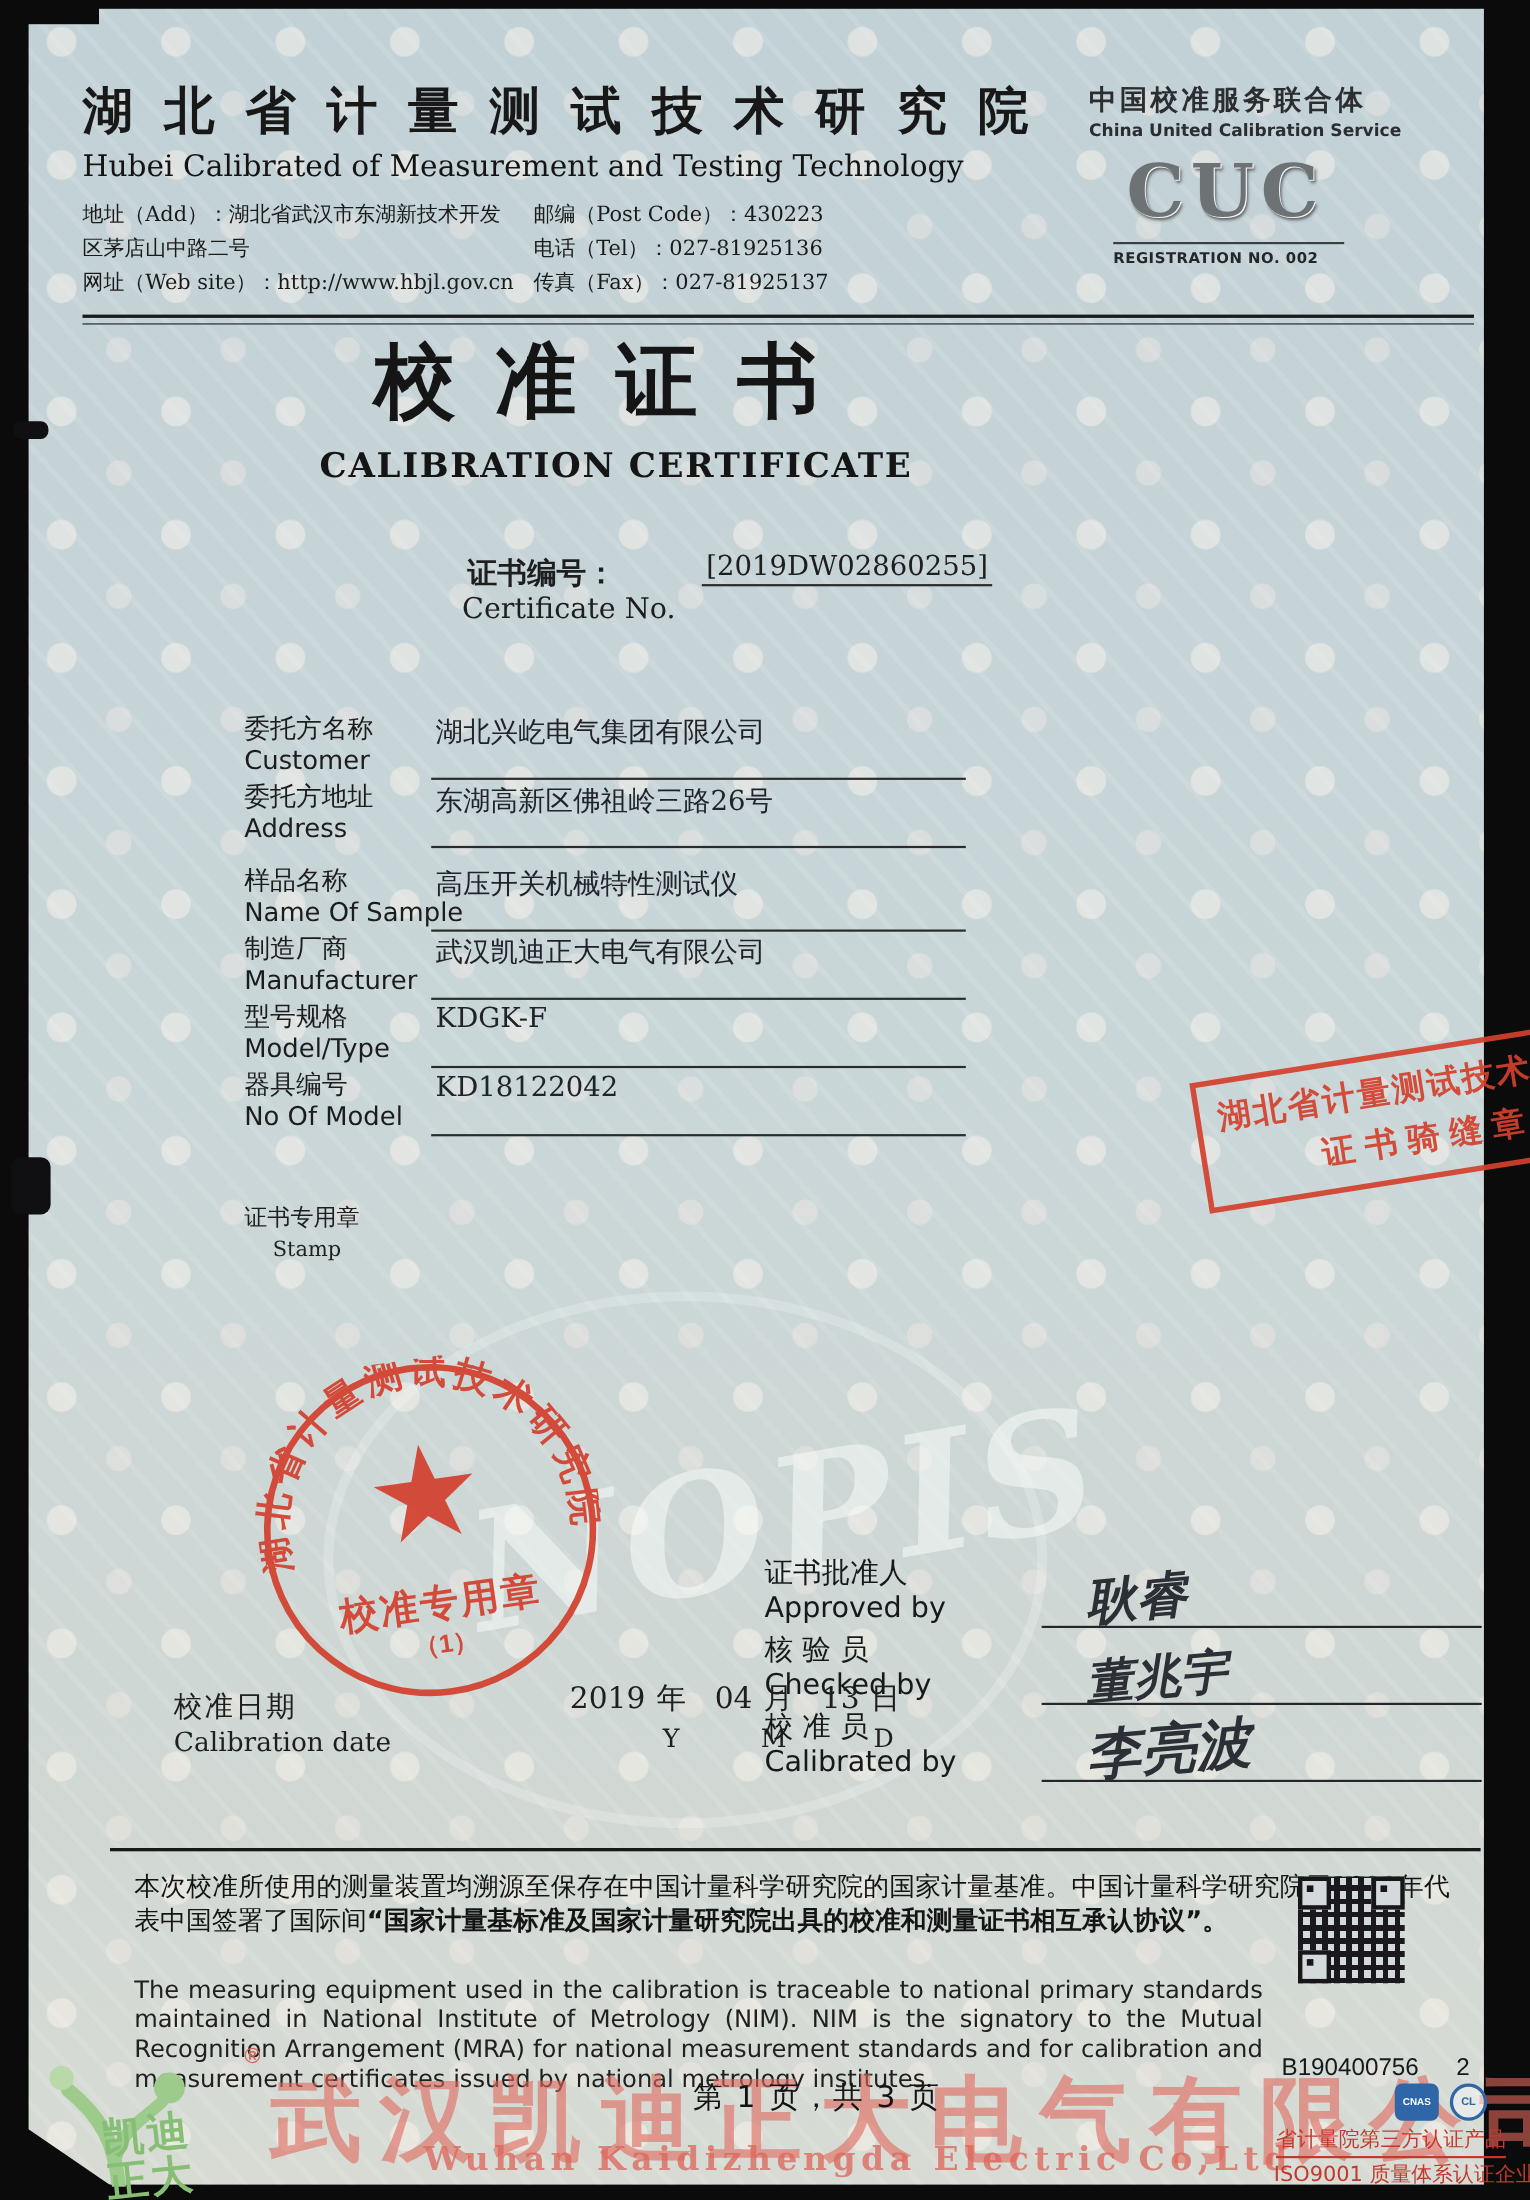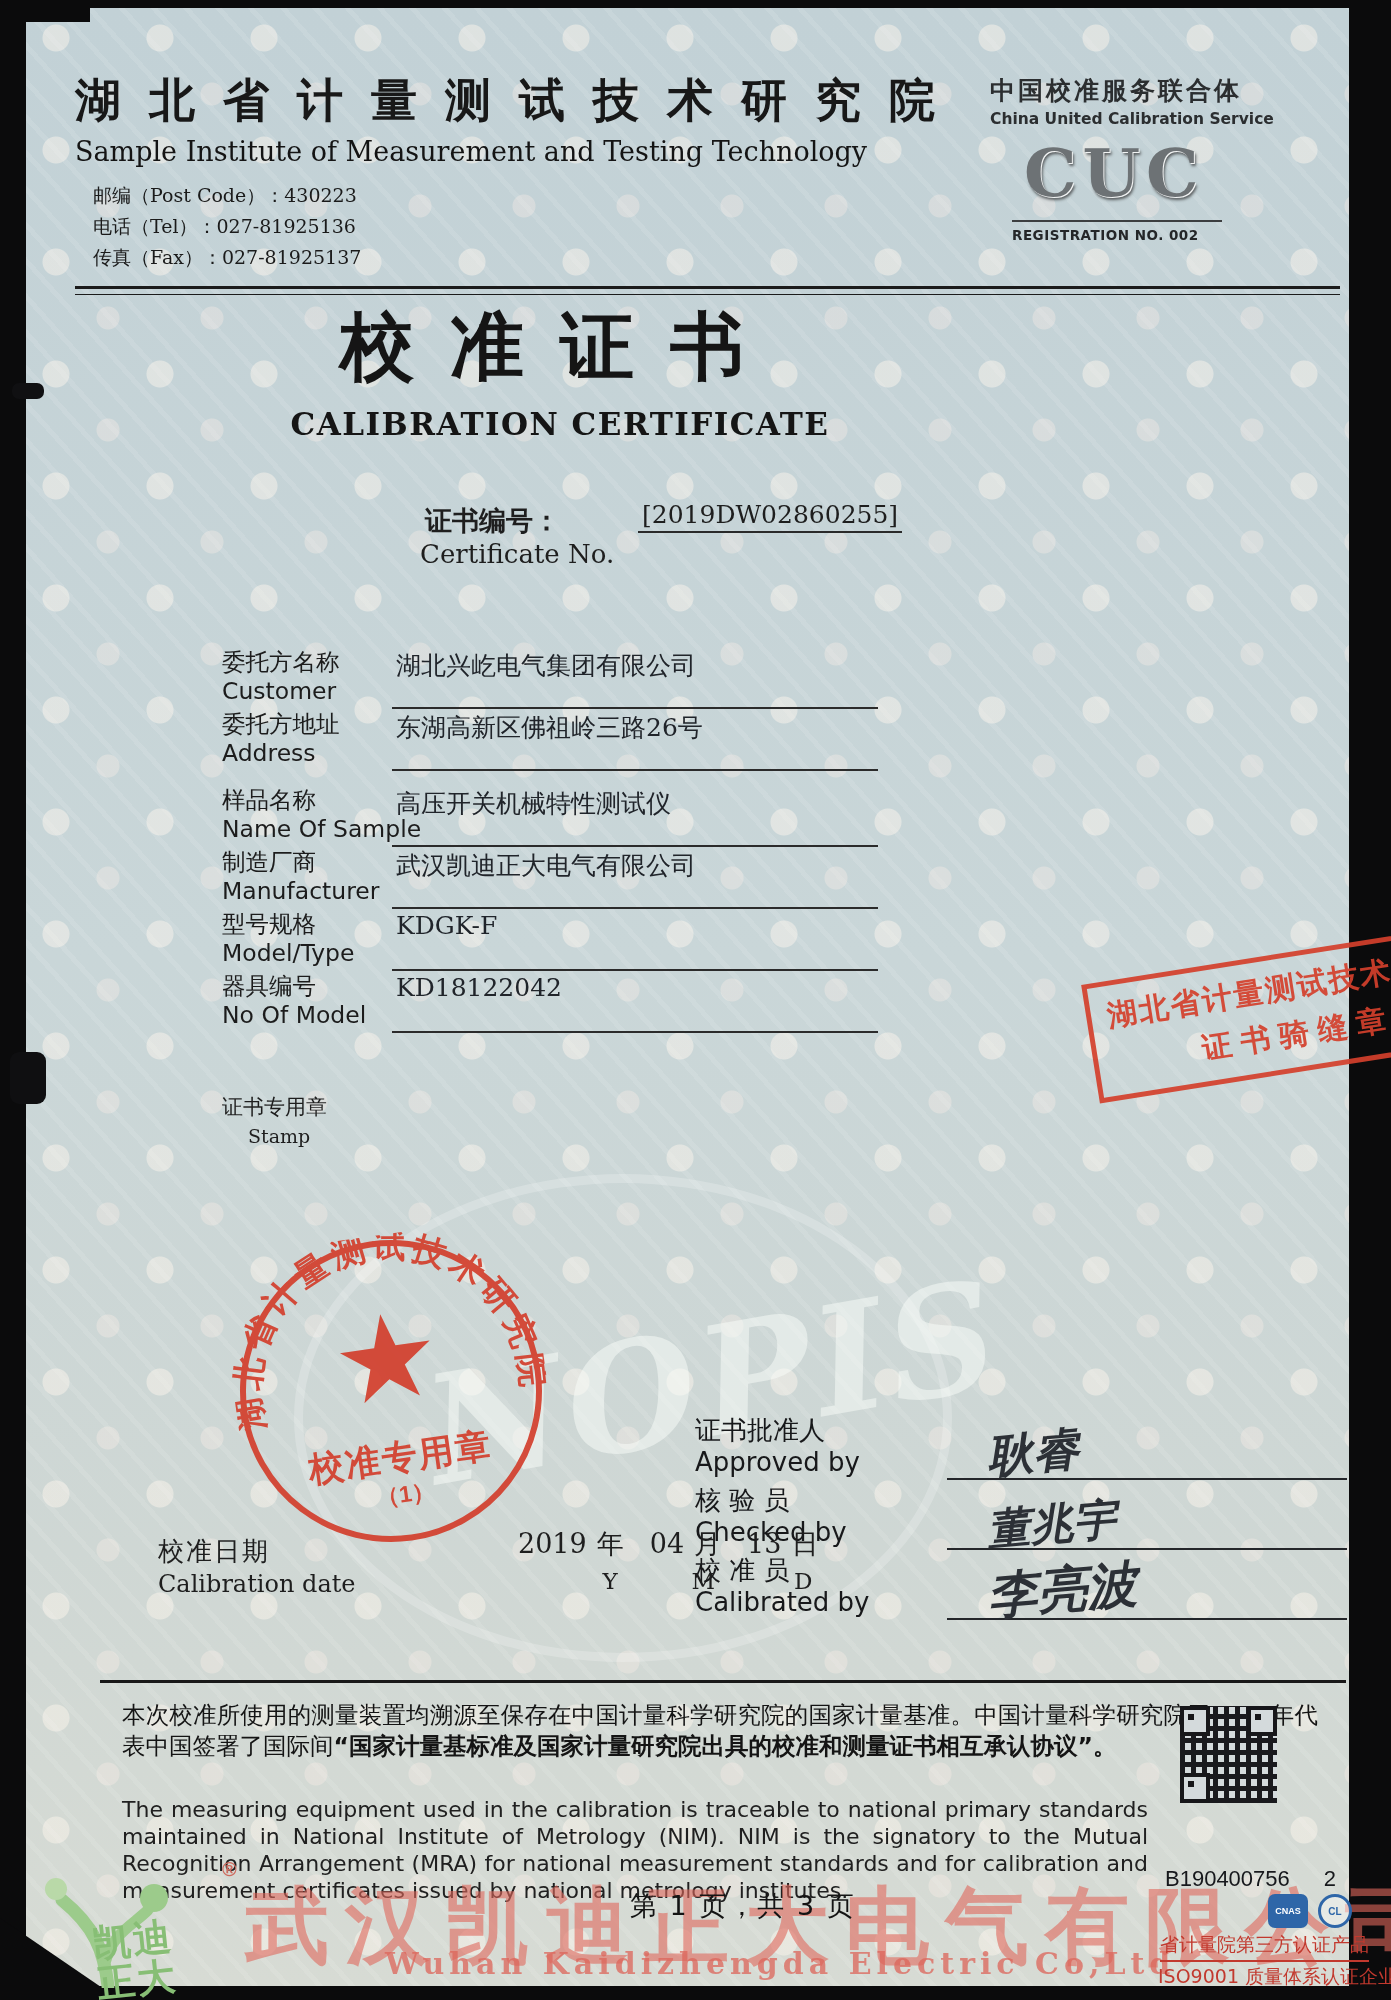--- a/index.html
+++ b/index.html
@@ -115,23 +115,27 @@
             clip-path:polygon(0 0,0 100%,100% 100%);}
   .mark1{position:absolute;left:12px;top:383px;width:32px;height:16px;background:#101012;border-radius:7px;}
   .mark2{position:absolute;left:10px;top:1052px;width:36px;height:52px;background:#0f0f11;border-radius:9px;}
 </style>
 </head>
 <body>
 
 <div class="paper">
 
   <div class="abs inst-cn sans">湖北省计量测试技术研究院</div>
-  <div class="abs inst-en serif">Sample Institute of Measurement and Testing Technology</div>
+  <div class="abs inst-en serif">Hubei Calibrated of Measurement and Testing Technology</div>
 
   <div class="abs contact serif">
+    <div class="c1">
+      <div>地址（Add）：湖北省武汉市东湖新技术开发区茅店山中路二号</div>
+      <div>网址（Web site）：http://www.hbjl.gov.cn</div>
+    </div>
     <div class="c2">
       <div>邮编（Post Code）：430223</div>
       <div>电话（Tel）：027-81925136</div>
       <div>传真（Fax）：027-81925137</div>
     </div>
   </div>
 
   <div class="abs cuc">
     <div class="cuc-cn sans">中国校准服务联合体</div>
     <div class="cuc-en sans">China United Calibration Service</div>

